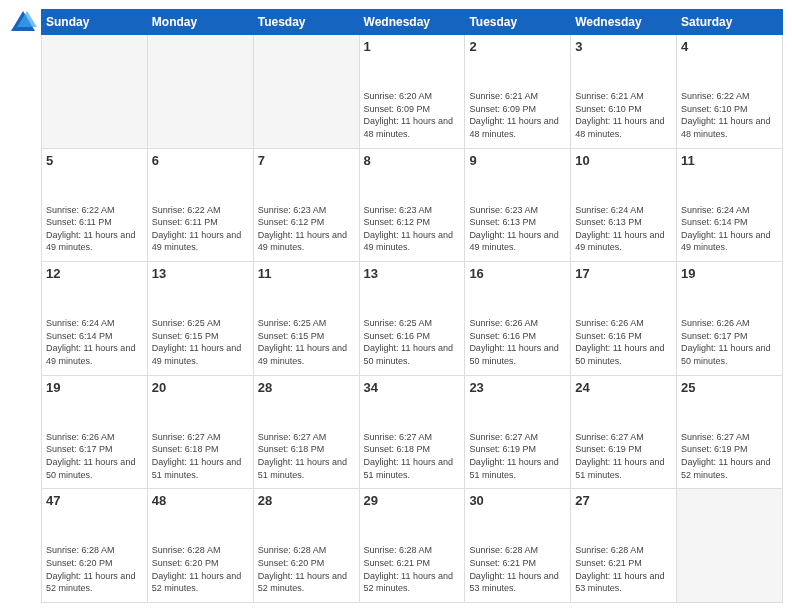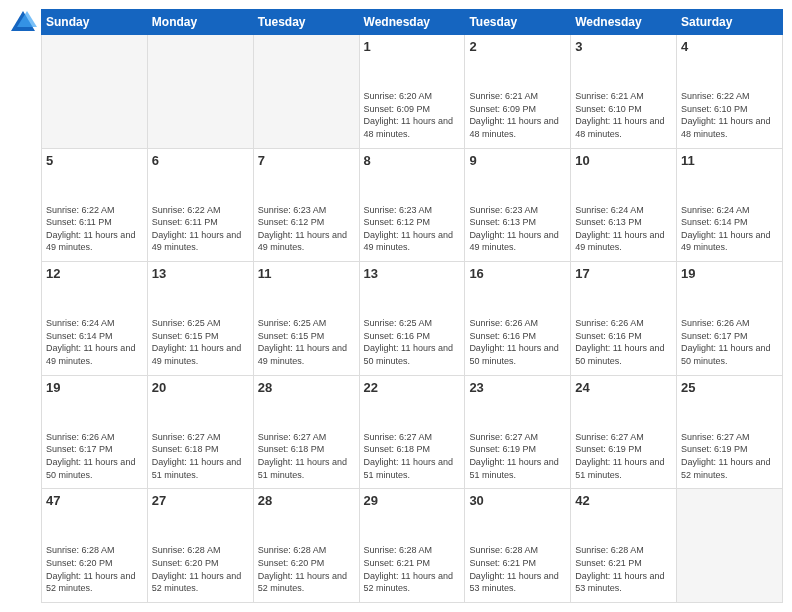--- a/index.html
+++ b/index.html
@@ -218,21 +218,21 @@
           </td>
           <td>
             <span class="day-number">20</span>
             <div class="day-info">Sunrise: 6:27 AM<br>Sunset: 6:18 PM<br>Daylight: 11 hours and 51 minutes.</div>
           </td>
           <td>
             <span class="day-number">28</span>
             <div class="day-info">Sunrise: 6:27 AM<br>Sunset: 6:18 PM<br>Daylight: 11 hours and 51 minutes.</div>
           </td>
           <td>
-            <span class="day-number">22</span>
+            <span class="day-number">34</span>
             <div class="day-info">Sunrise: 6:27 AM<br>Sunset: 6:18 PM<br>Daylight: 11 hours and 51 minutes.</div>
           </td>
           <td>
             <span class="day-number">23</span>
             <div class="day-info">Sunrise: 6:27 AM<br>Sunset: 6:19 PM<br>Daylight: 11 hours and 51 minutes.</div>
           </td>
           <td>
             <span class="day-number">24</span>
             <div class="day-info">Sunrise: 6:27 AM<br>Sunset: 6:19 PM<br>Daylight: 11 hours and 51 minutes.</div>
           </td>
@@ -240,36 +240,36 @@
             <span class="day-number">25</span>
             <div class="day-info">Sunrise: 6:27 AM<br>Sunset: 6:19 PM<br>Daylight: 11 hours and 52 minutes.</div>
           </td>
         </tr>
         <tr>
           <td>
             <span class="day-number">47</span>
             <div class="day-info">Sunrise: 6:28 AM<br>Sunset: 6:20 PM<br>Daylight: 11 hours and 52 minutes.</div>
           </td>
           <td>
-            <span class="day-number">27</span>
+            <span class="day-number">48</span>
             <div class="day-info">Sunrise: 6:28 AM<br>Sunset: 6:20 PM<br>Daylight: 11 hours and 52 minutes.</div>
           </td>
           <td>
             <span class="day-number">28</span>
             <div class="day-info">Sunrise: 6:28 AM<br>Sunset: 6:20 PM<br>Daylight: 11 hours and 52 minutes.</div>
           </td>
           <td>
             <span class="day-number">29</span>
             <div class="day-info">Sunrise: 6:28 AM<br>Sunset: 6:21 PM<br>Daylight: 11 hours and 52 minutes.</div>
           </td>
           <td>
             <span class="day-number">30</span>
             <div class="day-info">Sunrise: 6:28 AM<br>Sunset: 6:21 PM<br>Daylight: 11 hours and 53 minutes.</div>
           </td>
           <td>
-            <span class="day-number">42</span>
+            <span class="day-number">27</span>
             <div class="day-info">Sunrise: 6:28 AM<br>Sunset: 6:21 PM<br>Daylight: 11 hours and 53 minutes.</div>
           </td>
           <td class="empty"></td>
         </tr>
       </tbody>
   </table>
 </div>
 
 </body></html>

